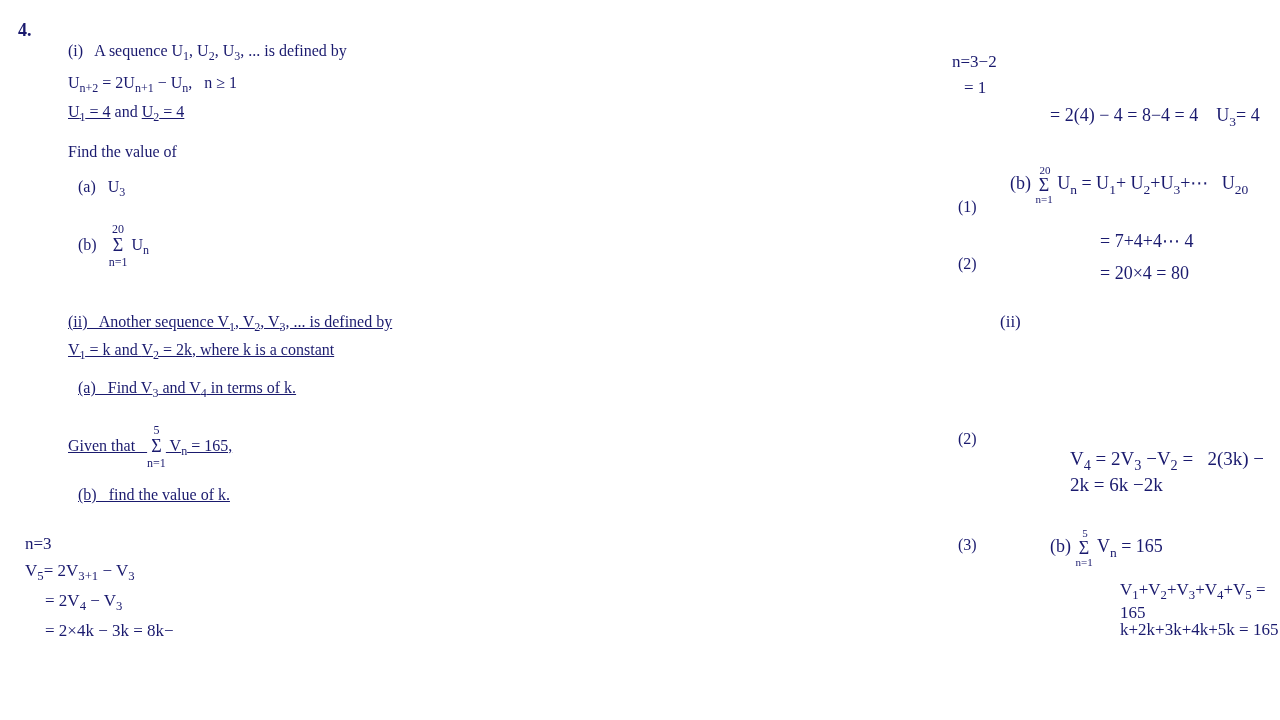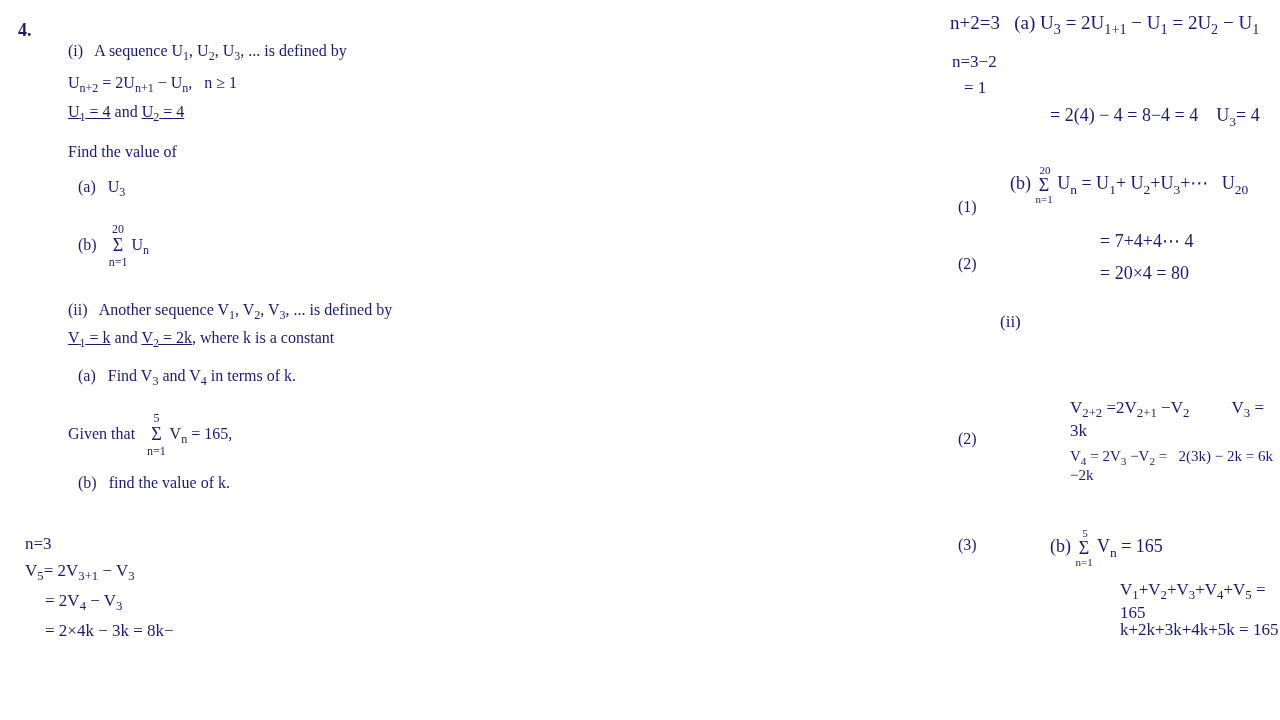--- a/index.html
+++ b/index.html
@@ -95,21 +95,21 @@
         (b) &nbsp;
         <span style="display:inline-block; vertical-align:middle; text-align:center; line-height:1.1;">
           <span style="display:block; font-size:12px;">20</span>
           <span style="display:block; font-size:18px;">Σ</span>
           <span style="display:block; font-size:12px;">n=1</span>
         </span>
         U<sub>n</sub>
       </div>
     </div>
 
-    <div style="margin-left:38px; margin-top:28px;">
+    <div style="margin-left:38px; margin-top:40px;text-decoration:underline;">
       <span class="printed math-line">(ii) &nbsp; Another sequence V<sub>1</sub>, V<sub>2</sub>, V<sub>3</sub>, ... is defined by</span>
 
 
       <div class="math-display printed" style="margin-top:4px;">
         <span class="underline-val">V<sub>1</sub> = k</span> and <span class="underline-val">V<sub>2</sub> = 2k</span>, where k is a constant
       </div>
 
       <div class="printed math-line" style="margin-top:12px; margin-left:10px;">
         (a) &nbsp; Find V<sub>3</sub> and V<sub>4</sub> in terms of k.
       </div>
@@ -134,23 +134,20 @@
       <div>n=3</div>
       <div>V<sub>5</sub>= 2V<sub>3+1</sub> − V<sub>3</sub></div>
       <div style="margin-left:20px;">= 2V<sub>4</sub> − V<sub>3</sub></div>
       <div style="margin-left:20px;">= 2×4k − 3k = 8k−</div>
     </div>
 
   </div>
 
   <div class="right-panel">
 
-    <div style="position:absolute; left:480px; top:12px; font-family:'Comic Sans MS',cursive; color:#1a1a6e; font-size:19px;">
-      n+2=3 &nbsp; (a) U<sub>3</sub> = 2U<sub>1+1</sub> − U<sub>1</sub> = 2U<sub>2</sub> − U<sub>1</sub>
-    </div>
     <div style="position:absolute; left:482px; top:52px; font-family:'Comic Sans MS',cursive; color:#1a1a6e; font-size:17px;">
       n=3−2
     </div>
     <div style="position:absolute; left:494px; top:78px; font-family:'Comic Sans MS',cursive; color:#1a1a6e; font-size:17px;">
       = 1
     </div>
     <div style="position:absolute; left:580px; top:105px; font-family:'Comic Sans MS',cursive; color:#1a1a6e; font-size:18px;">
       = 2(4) − 4 = 8−4 = 4 &nbsp;&nbsp; U<sub>3</sub>= 4
     </div>
 
@@ -170,25 +167,22 @@
     </div>
     <div style="position:absolute; left:630px; top:263px; font-family:'Comic Sans MS',cursive; color:#1a1a6e; font-size:18px;">
       = 20×4 = 80
     </div>
 
     <div style="position:absolute; left:488px; top:255px; font-family:'Times New Roman',serif; color:#1a1a6e; font-size:16px;">(2)</div>
 
     <div style="position:absolute; left:530px; top:312px; font-family:'Comic Sans MS',cursive; color:#1a1a6e; font-size:17px;">(ii)</div>
 
 
-    <div style="position:absolute; left:600px; top:398px; font-family:'Comic Sans MS',cursive; color:#1a1a6e; font-size:17px;">
-      V<sub>2+2</sub> =2V<sub>2+1</sub> −V<sub>2</sub> &nbsp;&nbsp;&nbsp;&nbsp;&nbsp;&nbsp;&nbsp;&nbsp; V<sub>3</sub> = 3k
-    </div>
-
-    <div style="position:absolute; left:600px; top:448px; font-family:'Comic Sans MS',cursive; color:#1a1a6e; font-size:15px;">
+
+    <div style="position:absolute; left:600px; top:448px; font-family:'Comic Sans MS',cursive; color:#1a1a6e; font-size:19px;">
       V<sub>4</sub> = 2V<sub>3</sub> −V<sub>2</sub> = &nbsp; 2(3k) − 2k = 6k −2k
     </div>
 
     <div style="position:absolute; left:488px; top:430px; font-family:'Times New Roman',serif; color:#1a1a6e; font-size:16px;">(2)</div>
 
     <div style="position:absolute; left:488px; top:536px; font-family:'Times New Roman',serif; color:#1a1a6e; font-size:16px;">(3)</div>
 
     <div style="position:absolute; left:580px; top:528px; font-family:'Comic Sans MS',cursive; color:#1a1a6e; font-size:18px;">
       (b)
       <span style="display:inline-block; vertical-align:middle; text-align:center; line-height:1;">

